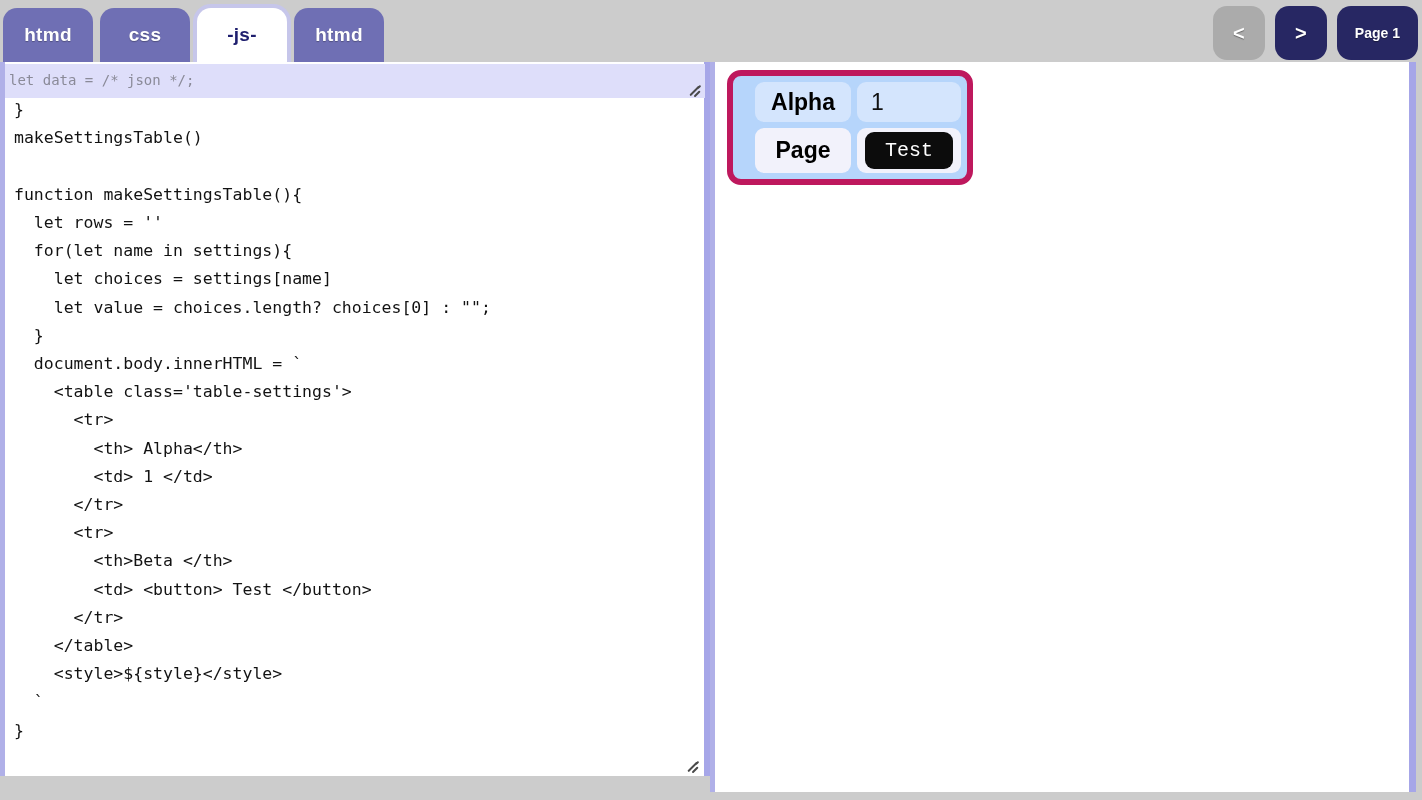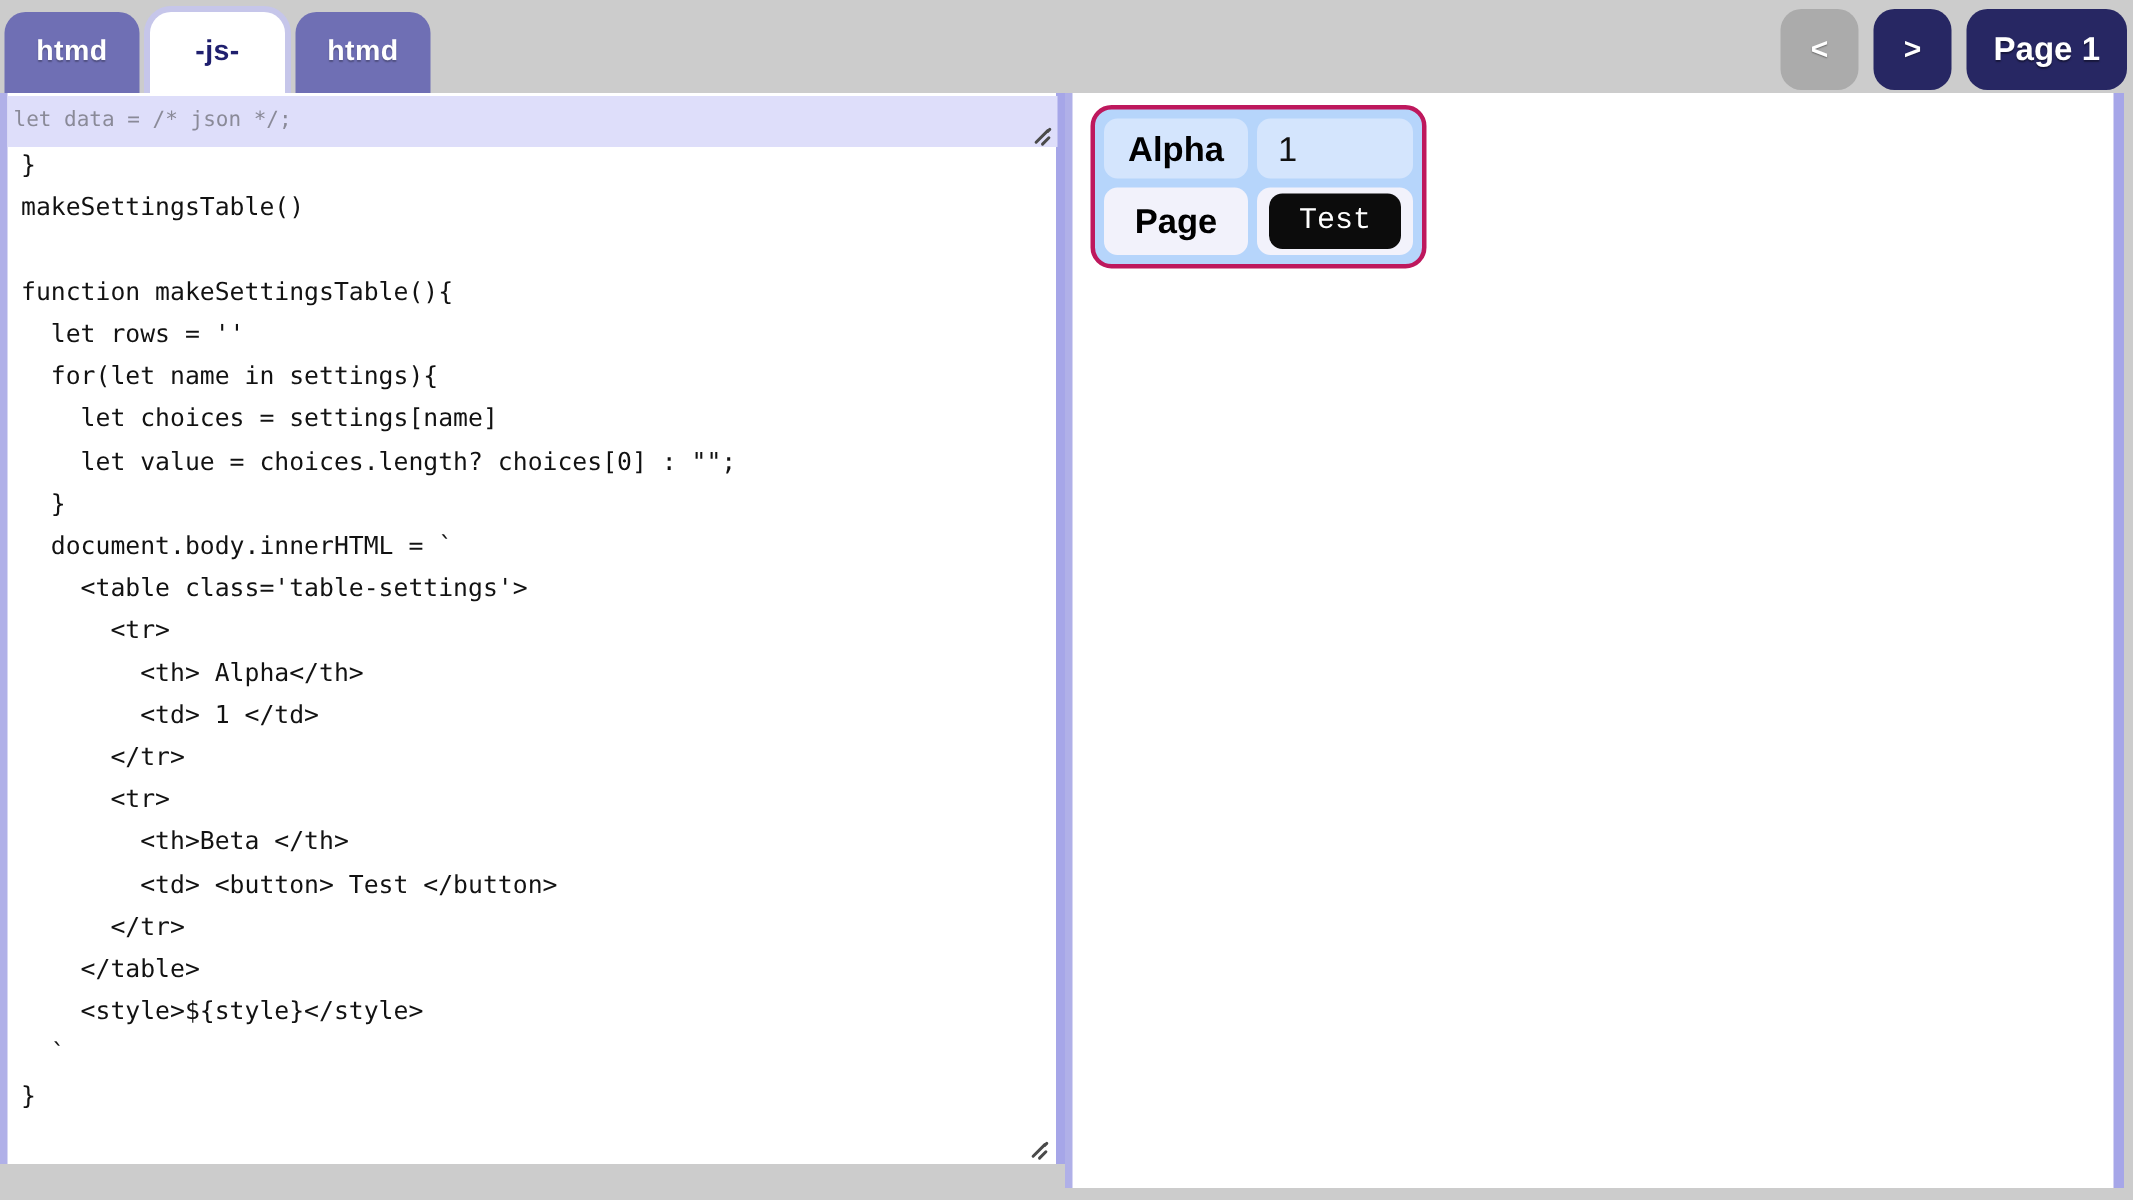--- a/index.html
+++ b/index.html
@@ -77,21 +77,21 @@
     font-weight: bold;
     display: flex;
     align-items: center;
     justify-content: center;
     cursor: pointer;
     text-shadow: 0 1px 1px rgba(0,0,0,.4);
     font-family: "Liberation Sans", sans-serif;
   }
   .navbtn.prev { width: 52px; background: #ababab; }
   .navbtn.next { width: 52px; background: #272763; }
-  .navbtn.page { padding: 0 18px; background: #272763; font-size: 22px; }
+  .navbtn.page { padding: 0 18px; background: #272763; font-size: 14px; }
 
   
   .main {
     position: absolute;
     top: 62px; left: 0;
     width: 1422px;
     height: 738px;
     display: flex;
   }
 
@@ -182,23 +182,24 @@
     border-left: 5px solid #b0b0e8;
     border-right: 7px solid #a6a6e8;
     overflow: hidden;
   }
 
   .table-settings {
     margin: 8px 0 0 12px;
     border-collapse: separate;
     border-spacing: 6px;
     background: #b6d5fb;
-    border: 3px solid #be185d;
+    border: 6px solid #be185d;
     border-radius: 14px;
     font-family: "Liberation Sans", sans-serif;
+    padding-left: 16px;
   }
   .table-settings th,
   .table-settings td {
     border-radius: 9px;
     padding: 6px 14px;
     text-align: left;
     font-size: 23px;
     height: 40px;
     min-width: 96px;
   }
@@ -227,20 +228,21 @@
 </style>
 </head>
 <body>
 
 <div id="app">
 
   <div class="topbar">
 
     <div class="tabs">
       <button class="tab">htmd</button>
+      <button class="tab">css</button>
       <button class="tab active">-js-</button>
       <button class="tab">htmd</button>
     </div>
 
     <div class="navbtns">
       <button class="navbtn prev">&lt;</button>
       <button class="navbtn next">&gt;</button>
       <button class="navbtn page">Page 1</button>
     </div>
 

